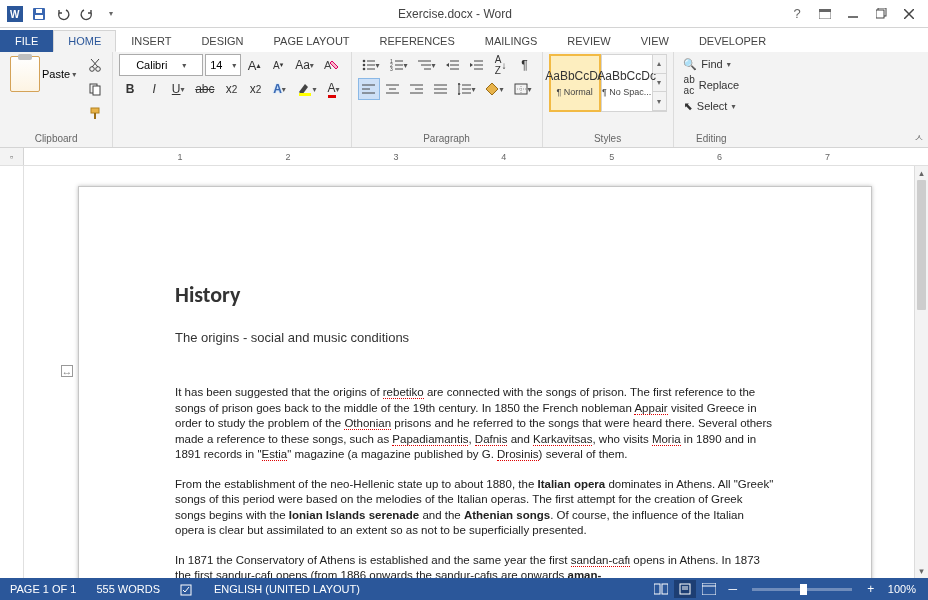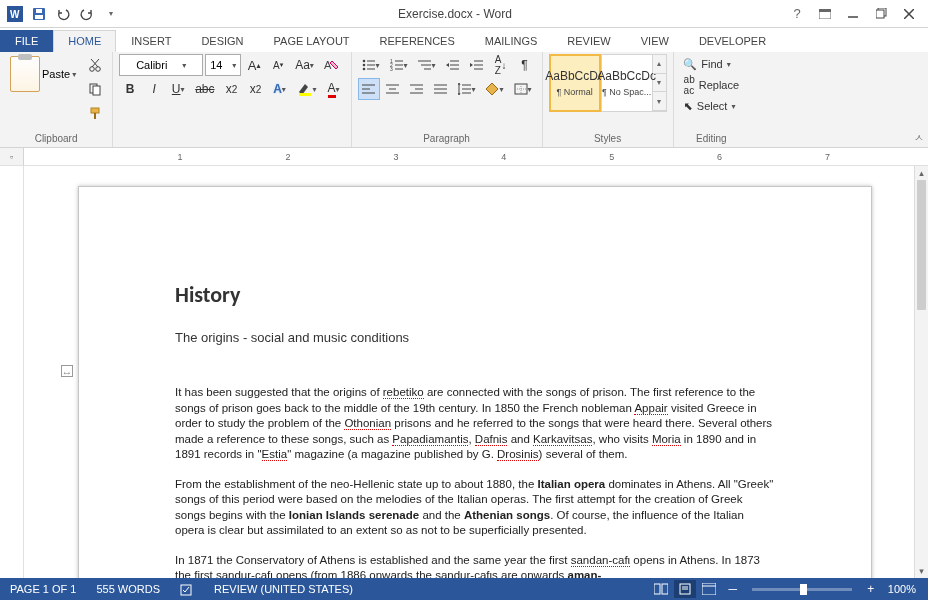--- a/index.html
+++ b/index.html
@@ -414,21 +414,21 @@
 
 <div class="statusbar">
   <div class="status-seg">PAGE 1 OF 1</div>
   <div class="status-seg">555 WORDS</div>
   <div class="status-seg">
       <svg width="14" height="14">
         <rect x="1" y="3" width="10" height="10" fill="none" stroke="#fff"></rect>
         <path d="M3 8 L5 10 L9 5" fill="none" stroke="#fff"></path>
       </svg>
     </div>
-  <div class="status-seg">REVIEW (UNITED STATES)</div>
+  <div class="status-seg">ENGLISH (UNITED LAYOUT)</div>
   <div class="status-right">
     <div class="view-btn">
         <svg width="14" height="12">
           <rect x="0" y="1" width="6" height="10" fill="none" stroke="#fff"></rect>
           <rect x="8" y="1" width="6" height="10" fill="none" stroke="#fff"></rect>
         </svg>
       </div>
     <div class="view-btn" style="background:#1d3e73;">
         <svg width="12" height="12">
           <rect x="1" y="1" width="10" height="10" fill="none" stroke="#fff"></rect>

